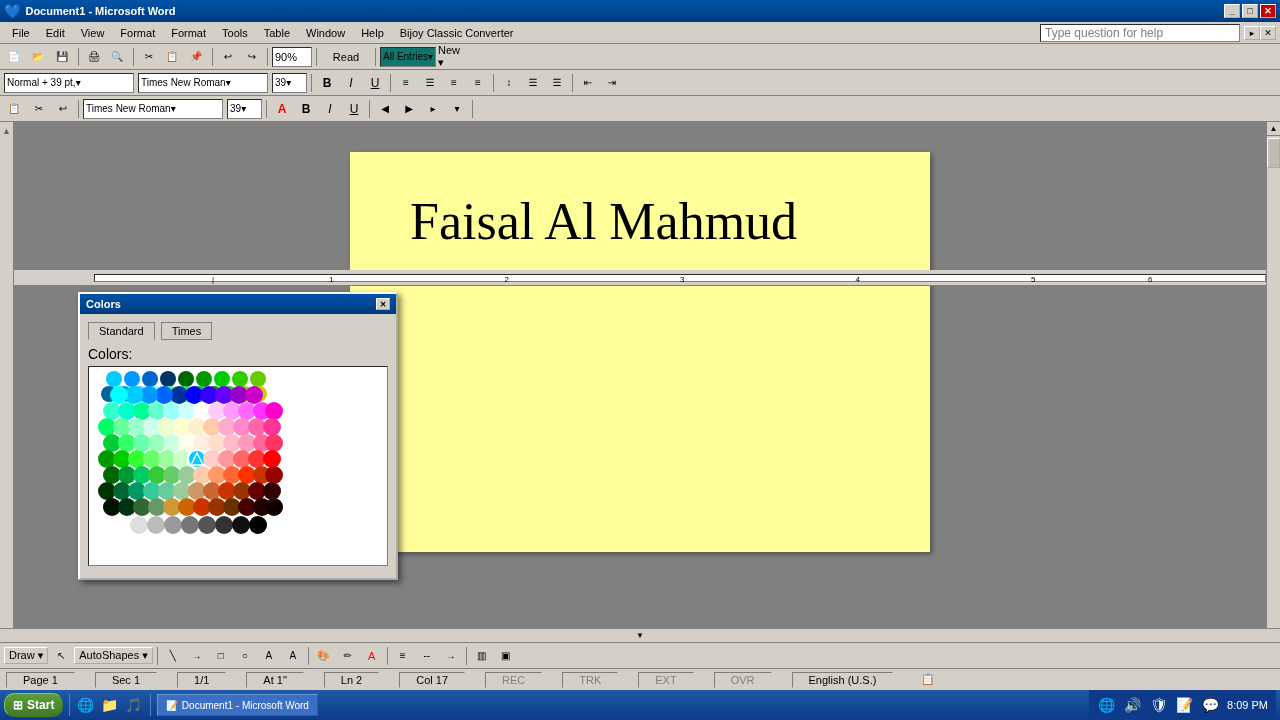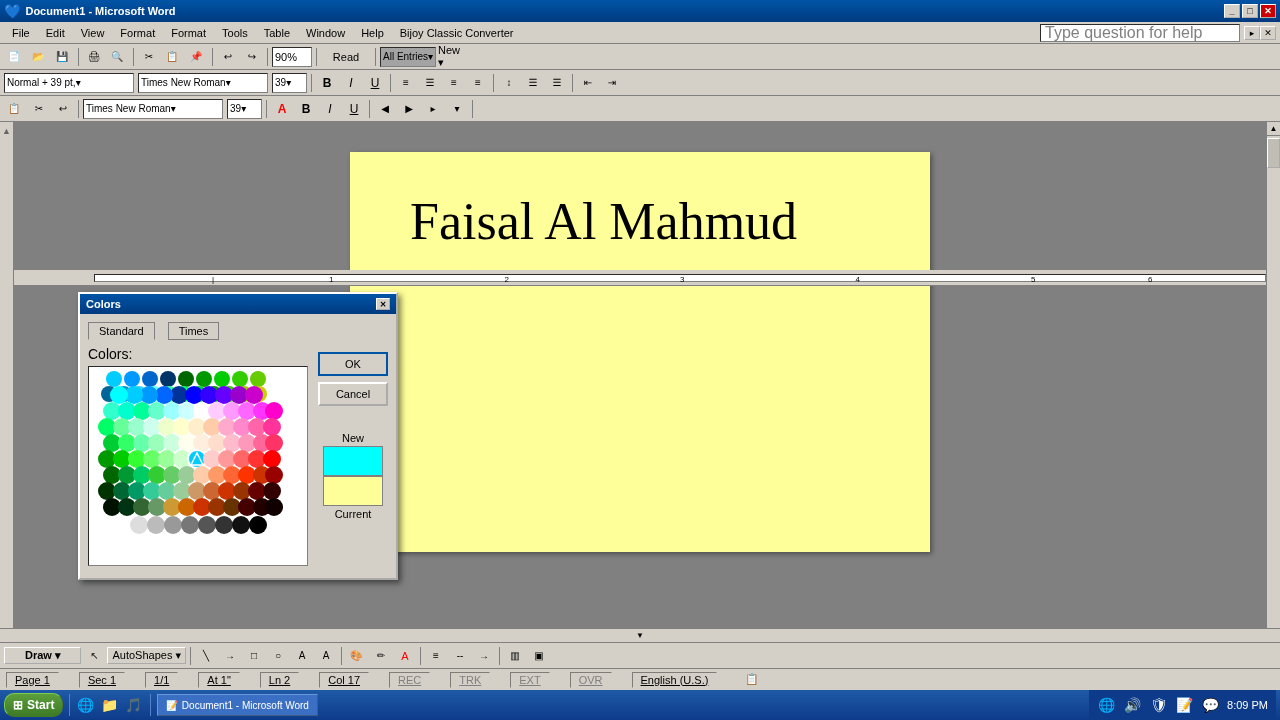--- a/index.html
+++ b/index.html
@@ -120,21 +120,21 @@
       padding: 8px;
       gap: 10px;
     }
 
     .dialog-left {
       flex: 1;
     }
 
     .dialog-tabs {
       display: flex;
-      gap: 13px;
+      gap: 6px;
       margin-bottom: 6px;
     }
 
     .dialog-tab {
       padding: 2px 10px;
       border: 1px solid #808080;
       background: #d4d0c8;
       cursor: pointer;
       font-size: 11px;
     }
@@ -206,24 +206,23 @@
       background: #d4d0c8;
       height: 22px;
       display: flex;
       align-items: center;
       padding: 0 6px;
       border-top: 1px solid #808080;
       font-size: 11px;
       gap: 20px;
     }
     .status-item {
-      padding: 1px 8px;
+      padding: 1px 16px;
       border: 1px inset #d4d0c8;
       font-size: 11px;
-      text-decoration: underline;
     }
 
     
     .taskbar {
       background: linear-gradient(to bottom, #1f5aa6, #0d3b8a);
       height: 30px;
       display: flex;
       align-items: center;
       padding: 0 4px;
       gap: 4px;
@@ -348,21 +347,21 @@
     <div class="menu-item">View</div>
     <div class="menu-item">Format</div>
     <div class="menu-item">Format</div>
     <div class="menu-item">Tools</div>
     <div class="menu-item">Table</div>
     <div class="menu-item">Window</div>
     <div class="menu-item">Help</div>
     <div class="menu-item">Bijoy Classic Converter</div>
 
     <div style="margin-left:auto; display:flex; align-items:center; border:1px inset #808080; background:white; padding:1px 4px; width:200px; height:18px;">
-      <span style="font-size:16px; color:#808080;">Type question for help</span>
+      <span style="font-size:12px; color:#808080;">Type question for help</span>
     </div>
     <div class="title-btn" style="margin-left:4px;">▸</div>
     <div class="title-btn">✕</div>
   </div>
 
   <div class="toolbar">
     <div class="toolbar-btn">📄</div>
     <div class="toolbar-btn">📂</div>
     <div class="toolbar-btn">💾</div>
     <div class="toolbar-sep"></div>
@@ -373,21 +372,21 @@
     <div class="toolbar-btn">📋</div>
     <div class="toolbar-btn">📌</div>
     <div class="toolbar-sep"></div>
     <div class="toolbar-btn">↩</div>
     <div class="toolbar-btn">↪</div>
     <div class="toolbar-sep"></div>
     <input type="text" class="toolbar-input" style="width: 40px;" value="90%">
     <div class="toolbar-sep"></div>
     <div class="toolbar-btn" style="width:50px; font-size:11px;">Read</div>
     <div class="toolbar-sep"></div>
-    <div style="display:flex;align-items:center;border:1px inset #808080;background:#a3a3a3;height:20px;padding:0 2px;font-size:10px;">
+    <div style="display:flex;align-items:center;border:1px inset #808080;background:#0f766e;height:20px;padding:0 2px;font-size:10px;">
       <span>All Entries</span>
       <span>▾</span>
     </div>
     <div class="toolbar-btn" style="font-size:11px;">New ▾</div>
   </div>
 
   <div class="toolbar">
     <div style="display:flex;align-items:center;border:1px inset #808080;background:white;height:20px;padding:0 2px;font-size:10px;width:130px;">
       <span style="font-size:10px;">Normal + 39 pt,</span>
         <span>▾</span>
@@ -647,38 +646,27 @@
                   <circle cx="91" cy="150" r="9" fill="#777777"></circle>
                   <circle cx="108" cy="150" r="9" fill="#555555"></circle>
                   <circle cx="125" cy="150" r="9" fill="#333333"></circle>
                   <circle cx="142" cy="150" r="9" fill="#111111"></circle>
                   <circle cx="159" cy="150" r="9" fill="#000000"></circle>
                 </g>
               </svg>
             </div>
           </div>
 
-          <div class="dialog-right">
-            <div class="btn-ok">OK</div>
-            <div class="btn-cancel">Cancel</div>
-
-            <div class="new-current-box">
-              <div class="new-label">New</div>
-              <div class="color-preview-new" style="background:#00ffff;"></div>
-              <div class="color-preview-current" style="background:#ffff99;"></div>
-              <div class="current-label">Current</div>
-            </div>
-          </div>
         </div>
       </div>
     </div>
   </div>
 
   <div class="draw-toolbar">
-    <div style="border:1px outset #fff;padding:1px 20px;font-size:11px;cursor:pointer;font-weight:bold;">Draw ▾</div>
+    <div style="border:1px outset #fff;padding:1px 4px;font-size:11px;cursor:pointer;">Draw ▾</div>
     <div class="toolbar-btn">↖</div>
     <div style="border:1px outset #fff;padding:1px 4px;font-size:11px;cursor:pointer;">AutoShapes ▾</div>
     <div class="toolbar-sep"></div>
     <div class="toolbar-btn">╲</div>
     <div class="toolbar-btn">→</div>
     <div class="toolbar-btn">□</div>
     <div class="toolbar-btn">○</div>
     <div class="toolbar-btn">A</div>
     <div class="toolbar-btn">A</div>
     <div class="toolbar-sep"></div>

